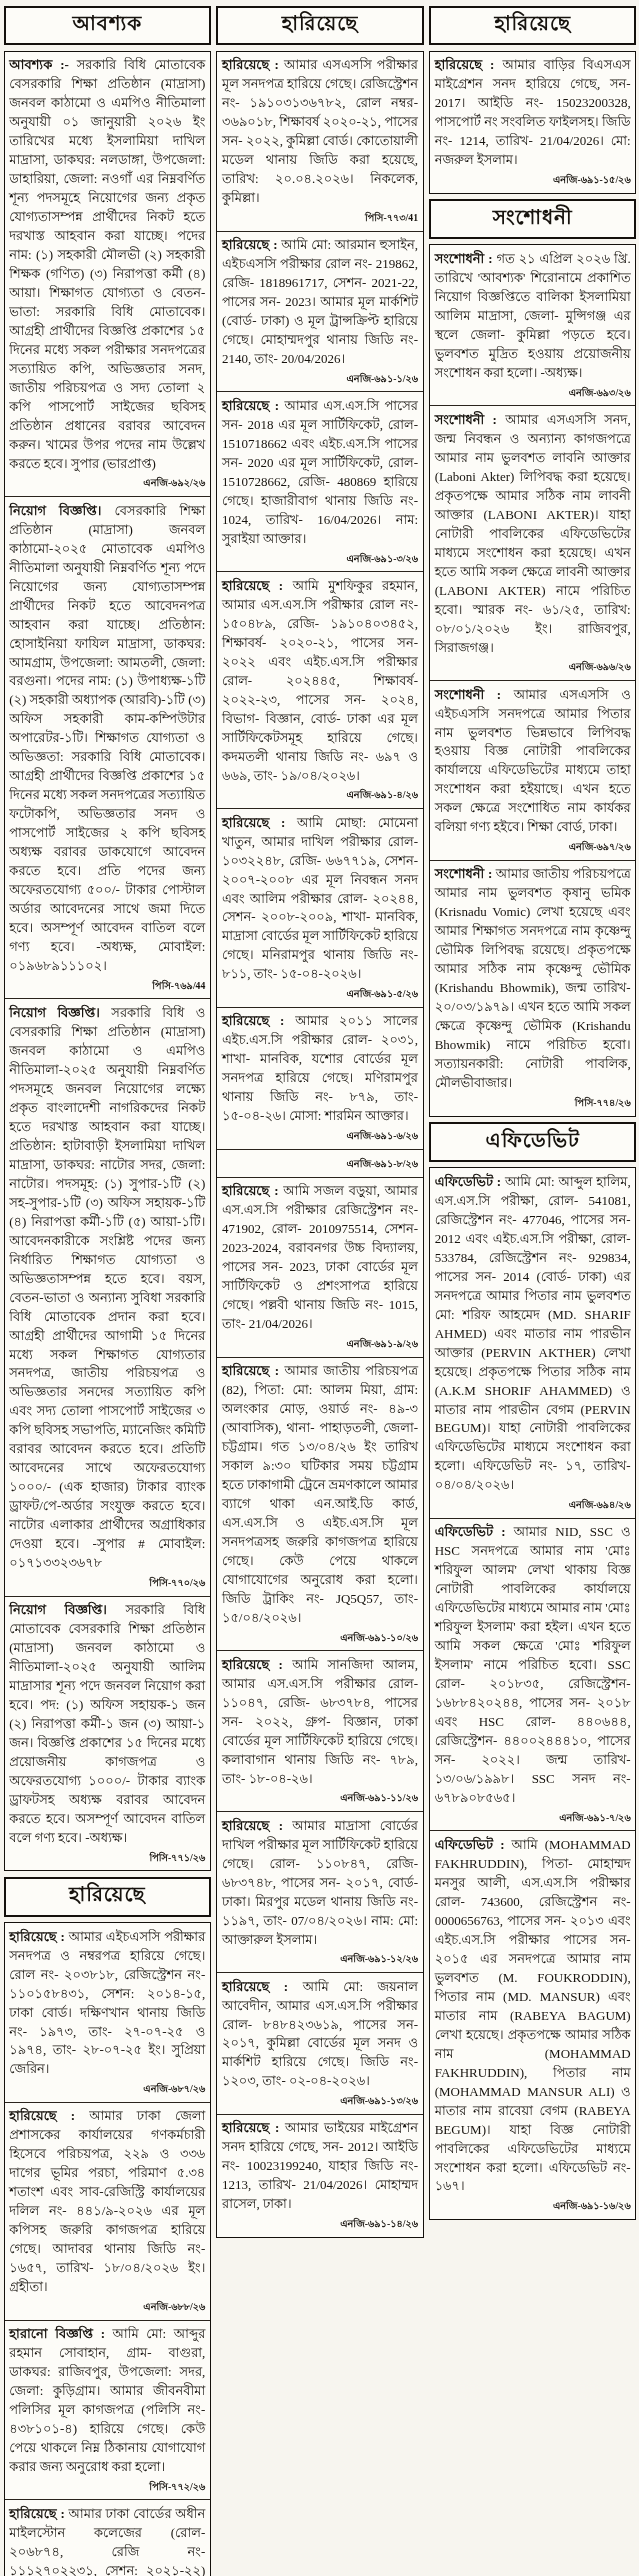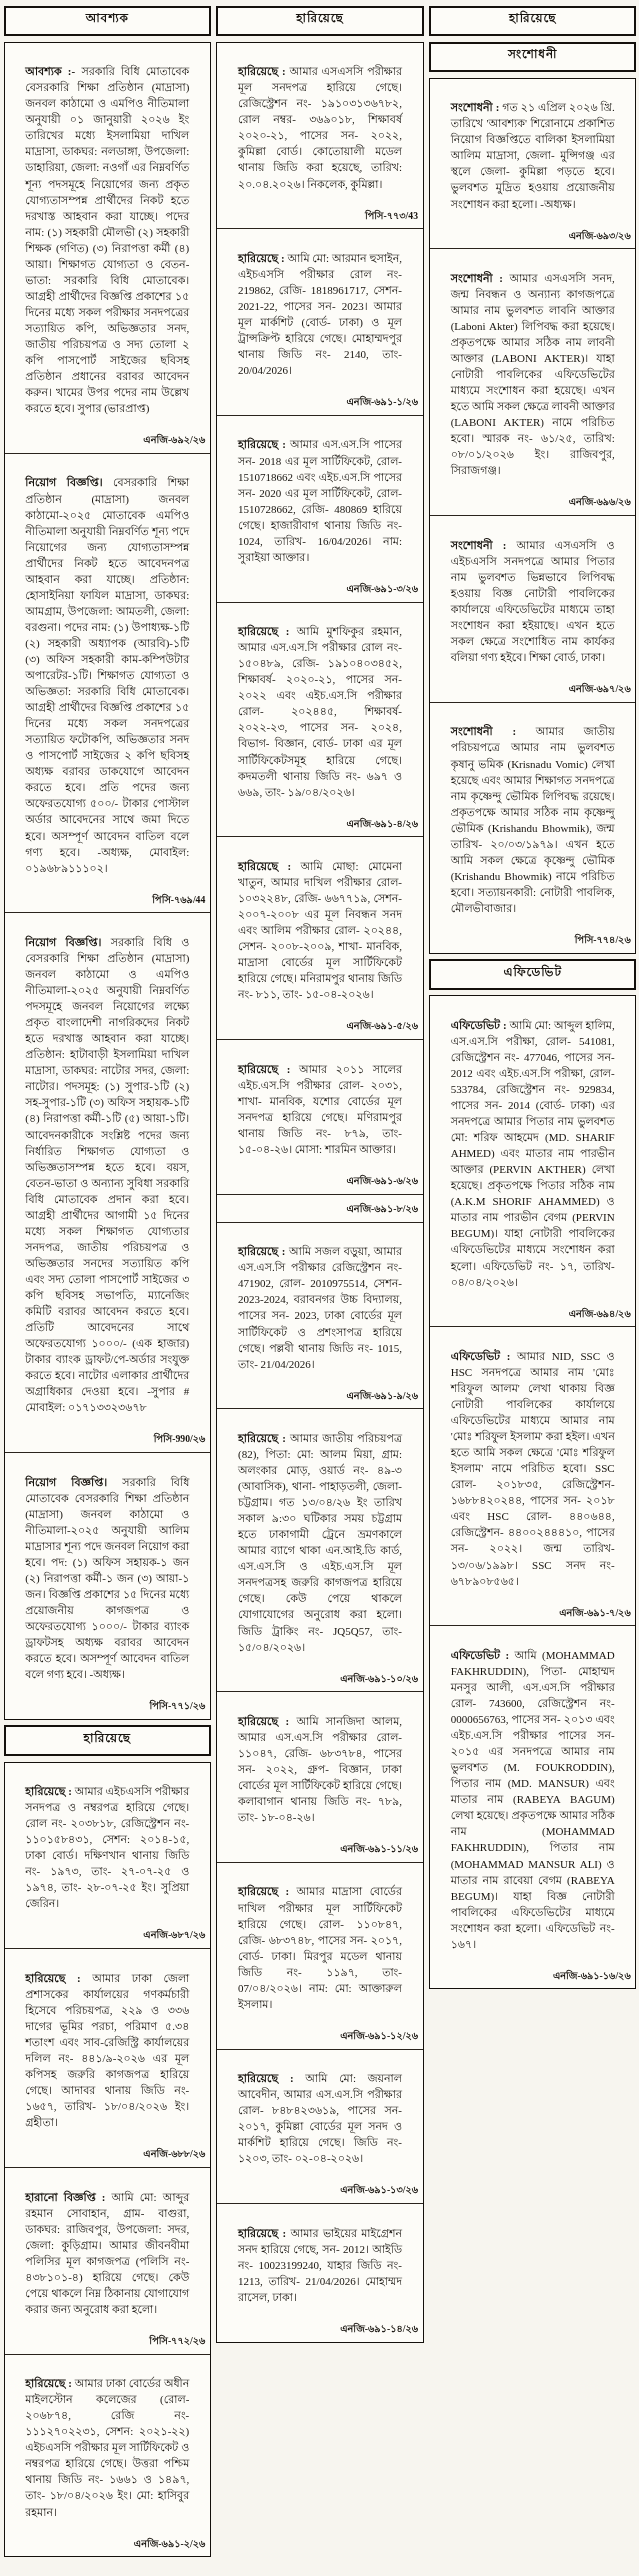--- a/index.html
+++ b/index.html
@@ -1,44 +1,44 @@
 <!DOCTYPE html>
 <html style="font-size:14.6px"><head>
 <meta charset="utf-8">
 <style>
   html,body{margin:0;padding:0;}
   body{width:640px;background:#e8e5dd;font-family:"Liberation Serif",serif;color:#17130e;}
   .page{width:640px;min-height:2576px;box-sizing:border-box;padding:5.5px 3.7px;display:flex;gap:5.5px;align-items:flex-start;background:#f7f5ef;}
   .col{flex:1 1 0;display:flex;flex-direction:column;gap:5.5px;min-width:0;}
-  .header-box{border:2.7px double #14100c;background:#fdfcf8;text-align:center;font-weight:bold;font-size:12px;line-height:1.15;padding:4.6px 1.8px 8.2px;letter-spacing:0.9px;}
+  .header-box{border:2.7px double #14100c;background:#fdfcf8;text-align:center;font-weight:bold;font-size:20px;line-height:1.15;padding:4.6px 1.8px 8.2px;letter-spacing:0.9px;}
   .notice-box{border:1.8px solid #14100c;background:#fdfcf8;}
   .notice{padding:4.6px 4.6px 3.7px;}
   .notice + .notice{border-top:0.9px solid #2a241d;}
-  .ntext{margin:16px;font-size:11px;line-height:1.46;text-align:justify;word-break:break-word;}
+  .ntext{margin:0;font-size:13px;line-height:1.46;text-align:justify;word-break:break-word;}
   .lead{font-weight:bold;}
   .code{font-size:9.7px;font-weight:bold;text-align:right;margin-top:1.8px;}
 </style>
 </head>
 <body>
 
 <div class="page">
   <div class="col">
       <div class="header-box"><span>আবশ্যক</span></div>
       <div class="notice-box">
         <div class="notice">
           <p class="ntext"><span class="lead">আবশ্যক :-</span> <span>সরকারি বিধি মোতাবেক বেসরকারি শিক্ষা প্রতিষ্ঠান (মাদ্রাসা) জনবল কাঠামো ও এমপিও নীতিমালা অনুযায়ী ০১ জানুয়ারী ২০২৬ ইং তারিখের মধ্যে ইসলামিয়া দাখিল মাদ্রাসা, ডাকঘর: নলডাঙ্গা, উপজেলা: ডাহারিয়া, জেলা: নওগাঁ এর নিম্নবর্ণিত শূন্য পদসমূহে নিয়োগের জন্য প্রকৃত যোগ্যতাসম্পন্ন প্রার্থীদের নিকট হতে দরখাস্ত আহবান করা যাচ্ছে। পদের নাম: (১) সহকারী মৌলভী (২) সহকারী শিক্ষক (গণিত) (৩) নিরাপত্তা কর্মী (৪) আয়া। শিক্ষাগত যোগ্যতা ও বেতন-ভাতা: সরকারি বিধি মোতাবেক। আগ্রহী প্রার্থীদের বিজ্ঞপ্তি প্রকাশের ১৫ দিনের মধ্যে সকল পরীক্ষার সনদপত্রের সত্যায়িত কপি, অভিজ্ঞতার সনদ, জাতীয় পরিচয়পত্র ও সদ্য তোলা ২ কপি পাসপোর্ট সাইজের ছবিসহ প্রতিষ্ঠান প্রধানের বরাবর আবেদন করুন। খামের উপর পদের নাম উল্লেখ করতে হবে। সুপার (ভারপ্রাপ্ত)</span></p>
           <div class="code">এনজি-৬৯২/২৬</div>
         </div>
         <div class="notice">
           <p class="ntext"><span class="lead">নিয়োগ বিজ্ঞপ্তি।</span> <span>বেসরকারি শিক্ষা প্রতিষ্ঠান (মাদ্রাসা) জনবল কাঠামো-২০২৫ মোতাবেক এমপিও নীতিমালা অনুযায়ী নিম্নবর্ণিত শূন্য পদে নিয়োগের জন্য যোগ্যতাসম্পন্ন প্রার্থীদের নিকট হতে আবেদনপত্র আহবান করা যাচ্ছে। প্রতিষ্ঠান: হোসাইনিয়া ফাযিল মাদ্রাসা, ডাকঘর: আমগ্রাম, উপজেলা: আমতলী, জেলা: বরগুনা। পদের নাম: (১) উপাধ্যক্ষ-১টি (২) সহকারী অধ্যাপক (আরবি)-১টি (৩) অফিস সহকারী কাম-কম্পিউটার অপারেটর-১টি। শিক্ষাগত যোগ্যতা ও অভিজ্ঞতা: সরকারি বিধি মোতাবেক। আগ্রহী প্রার্থীদের বিজ্ঞপ্তি প্রকাশের ১৫ দিনের মধ্যে সকল সনদপত্রের সত্যায়িত ফটোকপি, অভিজ্ঞতার সনদ ও পাসপোর্ট সাইজের ২ কপি ছবিসহ অধ্যক্ষ বরাবর ডাকযোগে আবেদন করতে হবে। প্রতি পদের জন্য অফেরতযোগ্য ৫০০/- টাকার পোস্টাল অর্ডার আবেদনের সাথে জমা দিতে হবে। অসম্পূর্ণ আবেদন বাতিল বলে গণ্য হবে। -অধ্যক্ষ, মোবাইল: ০১৯৬৮৯১১১০২।</span></p>
           <div class="code">পিসি-৭৬৯/44</div>
         </div>
         <div class="notice">
           <p class="ntext"><span class="lead">নিয়োগ বিজ্ঞপ্তি।</span> <span>সরকারি বিধি ও বেসরকারি শিক্ষা প্রতিষ্ঠান (মাদ্রাসা) জনবল কাঠামো ও এমপিও নীতিমালা-২০২৫ অনুযায়ী নিম্নবর্ণিত পদসমূহে জনবল নিয়োগের লক্ষ্যে প্রকৃত বাংলাদেশী নাগরিকদের নিকট হতে দরখাস্ত আহবান করা যাচ্ছে। প্রতিষ্ঠান: হাটাবাড়ী ইসলামিয়া দাখিল মাদ্রাসা, ডাকঘর: নাটোর সদর, জেলা: নাটোর। পদসমূহ: (১) সুপার-১টি (২) সহ-সুপার-১টি (৩) অফিস সহায়ক-১টি (৪) নিরাপত্তা কর্মী-১টি (৫) আয়া-১টি। আবেদনকারীকে সংশ্লিষ্ট পদের জন্য নির্ধারিত শিক্ষাগত যোগ্যতা ও অভিজ্ঞতাসম্পন্ন হতে হবে। বয়স, বেতন-ভাতা ও অন্যান্য সুবিধা সরকারি বিধি মোতাবেক প্রদান করা হবে। আগ্রহী প্রার্থীদের আগামী ১৫ দিনের মধ্যে সকল শিক্ষাগত যোগ্যতার সনদপত্র, জাতীয় পরিচয়পত্র ও অভিজ্ঞতার সনদের সত্যায়িত কপি এবং সদ্য তোলা পাসপোর্ট সাইজের ৩ কপি ছবিসহ সভাপতি, ম্যানেজিং কমিটি বরাবর আবেদন করতে হবে। প্রতিটি আবেদনের সাথে অফেরতযোগ্য ১০০০/- (এক হাজার) টাকার ব্যাংক ড্রাফট/পে-অর্ডার সংযুক্ত করতে হবে। নাটোর এলাকার প্রার্থীদের অগ্রাধিকার দেওয়া হবে। -সুপার # মোবাইল: ০১৭১৩৩২৩৬৭৮</span></p>
-          <div class="code">পিসি-990/২৬</div>
+          <div class="code">পিসি-৭৭০/২৬</div>
         </div>
         <div class="notice">
           <p class="ntext"><span class="lead">নিয়োগ বিজ্ঞপ্তি।</span> <span>সরকারি বিধি মোতাবেক বেসরকারি শিক্ষা প্রতিষ্ঠান (মাদ্রাসা) জনবল কাঠামো ও নীতিমালা-২০২৫ অনুযায়ী আলিম মাদ্রাসার শূন্য পদে জনবল নিয়োগ করা হবে। পদ: (১) অফিস সহায়ক-১ জন (২) নিরাপত্তা কর্মী-১ জন (৩) আয়া-১ জন। বিজ্ঞপ্তি প্রকাশের ১৫ দিনের মধ্যে প্রয়োজনীয় কাগজপত্র ও অফেরতযোগ্য ১০০০/- টাকার ব্যাংক ড্রাফটসহ অধ্যক্ষ বরাবর আবেদন করতে হবে। অসম্পূর্ণ আবেদন বাতিল বলে গণ্য হবে। -অধ্যক্ষ।</span></p>
           <div class="code">পিসি-৭৭১/২৬</div>
         </div>
       </div>
       <div class="header-box"><span>হারিয়েছে</span></div>
       <div class="notice-box">
         <div class="notice">
           <p class="ntext"><span class="lead">হারিয়েছে :</span> <span>আমার এইচএসসি পরীক্ষার সনদপত্র ও নম্বরপত্র হারিয়ে গেছে। রোল নং- ২০৩৮১৮, রেজিস্ট্রেশন নং- ১১০১৫৮৪৩১, সেশন: ২০১৪-১৫, ঢাকা বোর্ড। দক্ষিণখান থানায় জিডি নং- ১৯৭৩, তাং- ২৭-০৭-২৫ ও ১৯৭৪, তাং- ২৮-০৭-২৫ ইং। সুপ্রিয়া জেরিন।</span></p>
@@ -56,21 +56,21 @@
           <p class="ntext"><span class="lead">হারিয়েছে :</span> <span>আমার ঢাকা বোর্ডের অধীন মাইলস্টোন কলেজের (রোল- ২০৬৮৭৪, রেজি নং- ১১১২৭০২২৩১, সেশন: ২০২১-২২) এইচএসসি পরীক্ষার মূল সার্টিফিকেট ও নম্বরপত্র হারিয়ে গেছে। উত্তরা পশ্চিম থানায় জিডি নং- ১৬৬১ ও ১৪৯৭, তাং- ১৮/০৪/২০২৬ ইং। মো: হাসিবুর রহমান।</span></p>
           <div class="code">এনজি-৬৯১-২/২৬</div>
         </div>
       </div>
     </div>
   <div class="col">
       <div class="header-box"><span>হারিয়েছে</span></div>
       <div class="notice-box">
         <div class="notice">
           <p class="ntext"><span class="lead">হারিয়েছে :</span> <span>আমার এসএসসি পরীক্ষার মূল সনদপত্র হারিয়ে গেছে। রেজিস্ট্রেশন নং- ১৯১০৩১৩৬৭৮২, রোল নম্বর- ৩৬৯০১৮, শিক্ষাবর্ষ ২০২০-২১, পাসের সন- ২০২২, কুমিল্লা বোর্ড। কোতোয়ালী মডেল থানায় জিডি করা হয়েছে, তারিখ: ২০.০৪.২০২৬। নিকলেক, কুমিল্লা।</span></p>
-          <div class="code">পিসি-৭৭৩/43</div>
+          <div class="code">পিসি-৭৭৩/41</div>
         </div>
         <div class="notice">
           <p class="ntext"><span class="lead">হারিয়েছে :</span> <span>আমি মো: আরমান হুসাইন, এইচএসসি পরীক্ষার রোল নং- 219862, রেজি- 1818961717, সেশন- 2021-22, পাসের সন- 2023। আমার মূল মার্কশিট (বোর্ড- ঢাকা) ও মূল ট্রান্সক্রিপ্ট হারিয়ে গেছে। মোহাম্মদপুর থানায় জিডি নং- 2140, তাং- 20/04/2026।</span></p>
           <div class="code">এনজি-৬৯১-১/২৬</div>
         </div>
         <div class="notice">
           <p class="ntext"><span class="lead">হারিয়েছে :</span> <span>আমার এস.এস.সি পাসের সন- 2018 এর মূল সার্টিফিকেট, রোল- 1510718662 এবং এইচ.এস.সি পাসের সন- 2020 এর মূল সার্টিফিকেট, রোল- 1510728662, রেজি- 480869 হারিয়ে গেছে। হাজারীবাগ থানায় জিডি নং- 1024, তারিখ- 16/04/2026। নাম: সুরাইয়া আক্তার।</span></p>
           <div class="code">এনজি-৬৯১-৩/২৬</div>
         </div>
         <div class="notice">
@@ -109,20 +109,26 @@
           <div class="code">এনজি-৬৯১-১৩/২৬</div>
         </div>
         <div class="notice">
           <p class="ntext"><span class="lead">হারিয়েছে :</span> <span>আমার ভাইয়ের মাইগ্রেশন সনদ হারিয়ে গেছে, সন- 2012। আইডি নং- 10023199240, যাহার জিডি নং- 1213, তারিখ- 21/04/2026। মোহাম্মদ রাসেল, ঢাকা।</span></p>
           <div class="code">এনজি-৬৯১-১৪/২৬</div>
         </div>
       </div>
     </div>
   <div class="col">
       <div class="header-box"><span>হারিয়েছে</span></div>
+      <div class="notice-box">
+        <div class="notice">
+          <p class="ntext"><span class="lead">হারিয়েছে :</span> <span>আমার বাড়ির বিএসএস মাইগ্রেশন সনদ হারিয়ে গেছে, সন- 2017। আইডি নং- 15023200328, পাসপোর্ট নং সংবলিত ফাইলসহ। জিডি নং- 1214, তারিখ- 21/04/2026। মো: নজরুল ইসলাম।</span></p>
+          <div class="code">এনজি-৬৯১-১৫/২৬</div>
+        </div>
+      </div>
       <div class="header-box"><span>সংশোধনী</span></div>
       <div class="notice-box">
         <div class="notice">
           <p class="ntext"><span class="lead">সংশোধনী :</span> <span>গত ২১ এপ্রিল ২০২৬ খ্রি. তারিখে 'আবশ্যক' শিরোনামে প্রকাশিত নিয়োগ বিজ্ঞপ্তিতে বালিকা ইসলামিয়া আলিম মাদ্রাসা, জেলা- মুন্সিগঞ্জ এর স্থলে জেলা- কুমিল্লা পড়তে হবে। ভুলবশত মুদ্রিত হওয়ায় প্রয়োজনীয় সংশোধন করা হলো। -অধ্যক্ষ।</span></p>
           <div class="code">এনজি-৬৯৩/২৬</div>
         </div>
         <div class="notice">
           <p class="ntext"><span class="lead">সংশোধনী :</span> <span>আমার এসএসসি সনদ, জন্ম নিবন্ধন ও অন্যান্য কাগজপত্রে আমার নাম ভুলবশত লাবনি আক্তার (Laboni Akter) লিপিবদ্ধ করা হয়েছে। প্রকৃতপক্ষে আমার সঠিক নাম লাবনী আক্তার (LABONI AKTER)। যাহা নোটারী পাবলিকের এফিডেভিটের মাধ্যমে সংশোধন করা হয়েছে। এখন হতে আমি সকল ক্ষেত্রে লাবনী আক্তার (LABONI AKTER) নামে পরিচিত হবো। স্মারক নং- ৬১/২৫, তারিখ: ০৮/০১/২০২৬ ইং। রাজিবপুর, সিরাজগঞ্জ।</span></p>
           <div class="code">এনজি-৬৯৬/২৬</div>
         </div>

